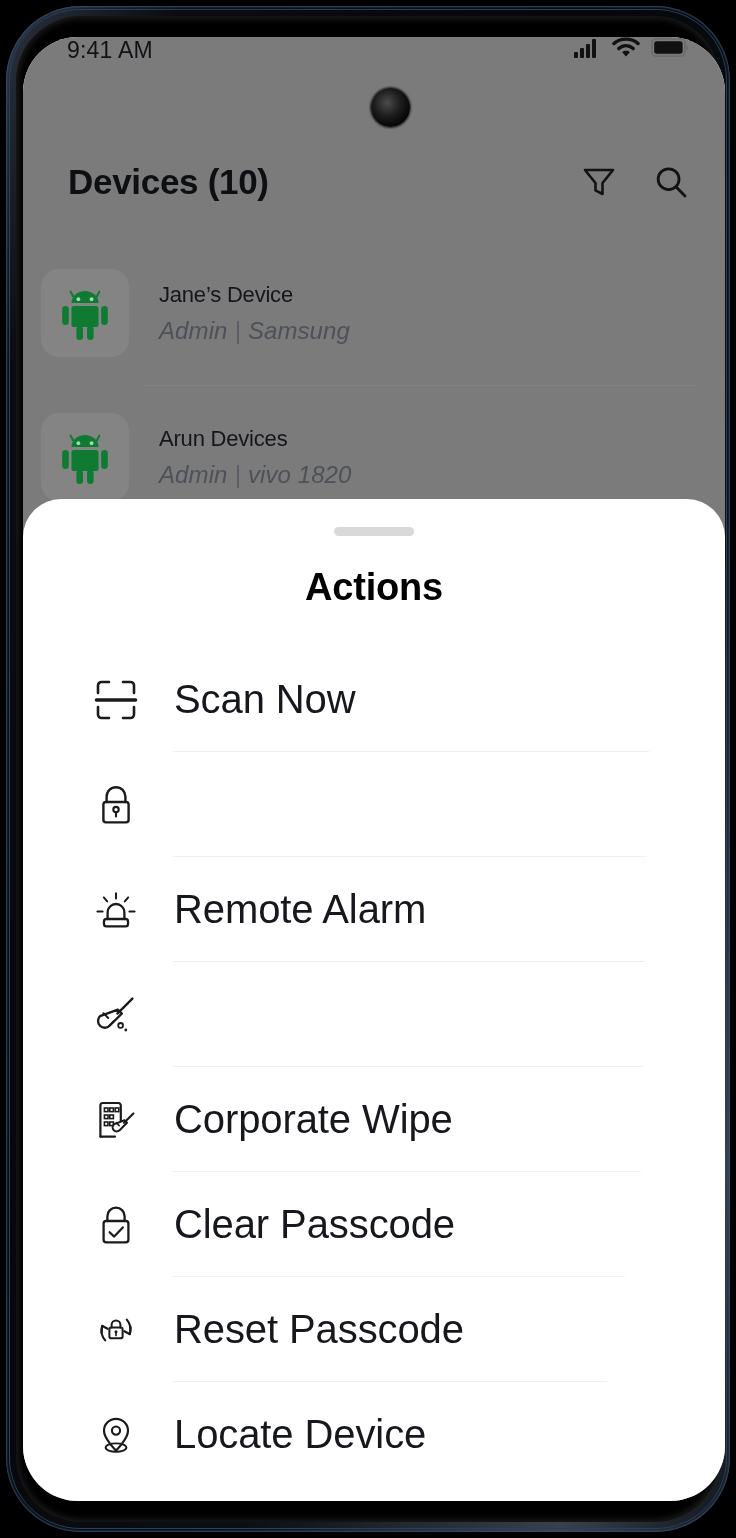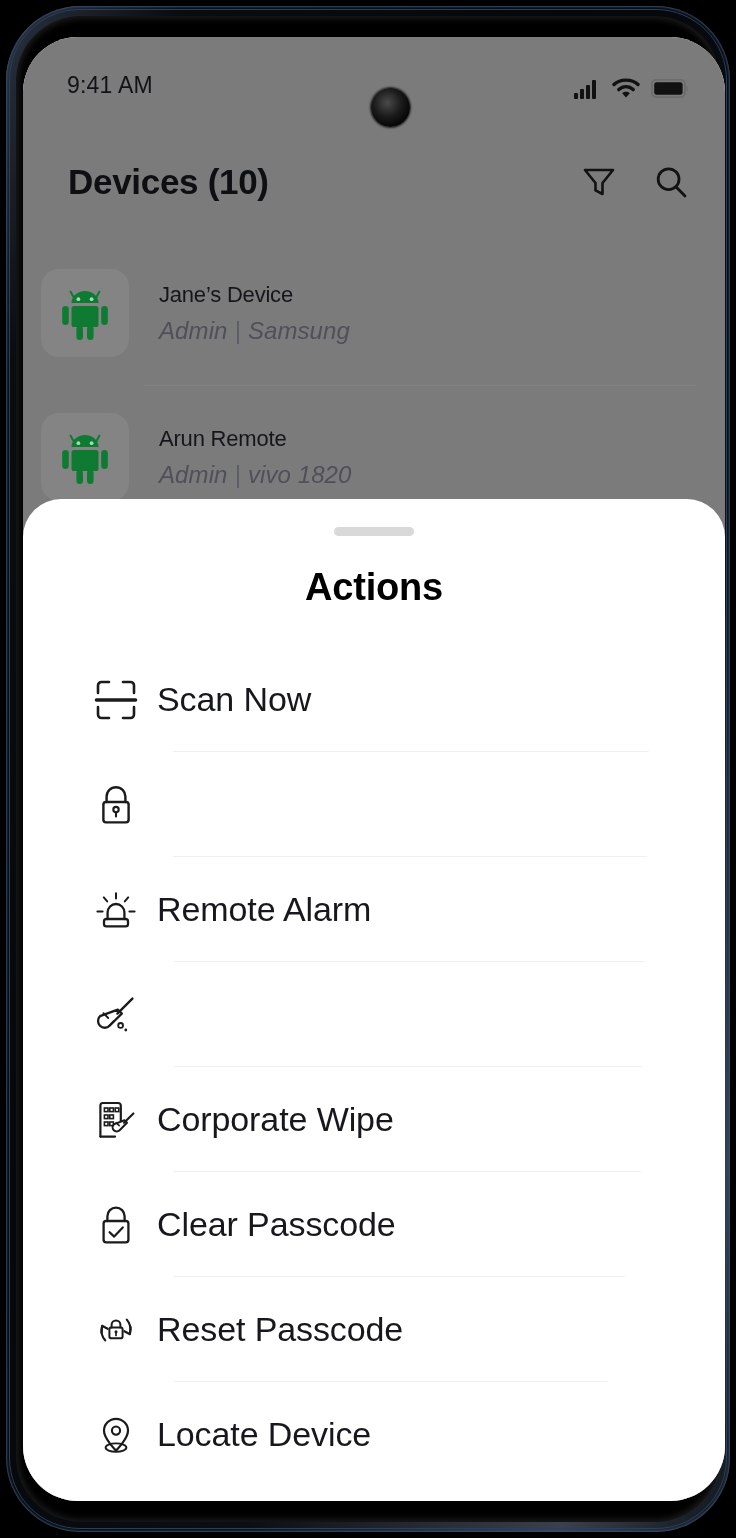--- a/index.html
+++ b/index.html
@@ -69,21 +69,21 @@
     background: #7b7b7b;
   }
 
   .status-bar {
     position: absolute;
     left: 0;
     top: 0;
     width: 100%;
     height: 62px;
     display: flex;
-    align-items: flex-end;
+    align-items: flex-start;
     justify-content: space-between;
     padding: 0 36px 0 44px;
     box-sizing: border-box;
   }
   .status-time {
     font-size: 23px;
     color: #111317;
     letter-spacing: 0.2px;
   }
   .status-icons {
@@ -217,22 +217,22 @@
   .action-icon {
     width: 54px;
     height: 54px;
     flex: none;
     display: flex;
     align-items: center;
     justify-content: center;
   }
   .action-icon svg { display: block; }
   .action-label {
-    margin-left: 14px;
-    font-size: 34px;
+    margin-left: 31px;
+    font-size: 40px;
     color: #16181d;
     letter-spacing: -0.1px;
   }
   .action-divider {
     position: absolute;
     left: 150px;
     bottom: 0;
     height: 1px;
     background: #f0eef6;
   }
@@ -319,21 +319,21 @@
               <circle cx="18.4" cy="13.2" r="1.9" fill="#9fdcae"></circle>
               <circle cx="31.6" cy="13.2" r="1.9" fill="#9fdcae"></circle>
               <rect x="11.5" y="20" width="27" height="21" rx="2.6" fill="#0f7a32"></rect>
               <rect x="2.2" y="20" width="6.6" height="19" rx="3.3" fill="#0f7a32"></rect>
               <rect x="41.2" y="20" width="6.6" height="19" rx="3.3" fill="#0f7a32"></rect>
               <rect x="16.4" y="40" width="6.6" height="14" rx="3.3" fill="#0f7a32"></rect>
               <rect x="27" y="40" width="6.6" height="14" rx="3.3" fill="#0f7a32"></rect>
             </svg>
           </div>
           <div class="device-text">
-            <div class="device-name">Arun Remote</div>
+            <div class="device-name">Arun Devices</div>
             <div class="device-meta">
               <span>Admin</span><span class="sep">|</span><span>vivo 1820</span>
             </div>
           </div>
         </div>
 
       </div>
     </div>
 
     <div class="sheet">

